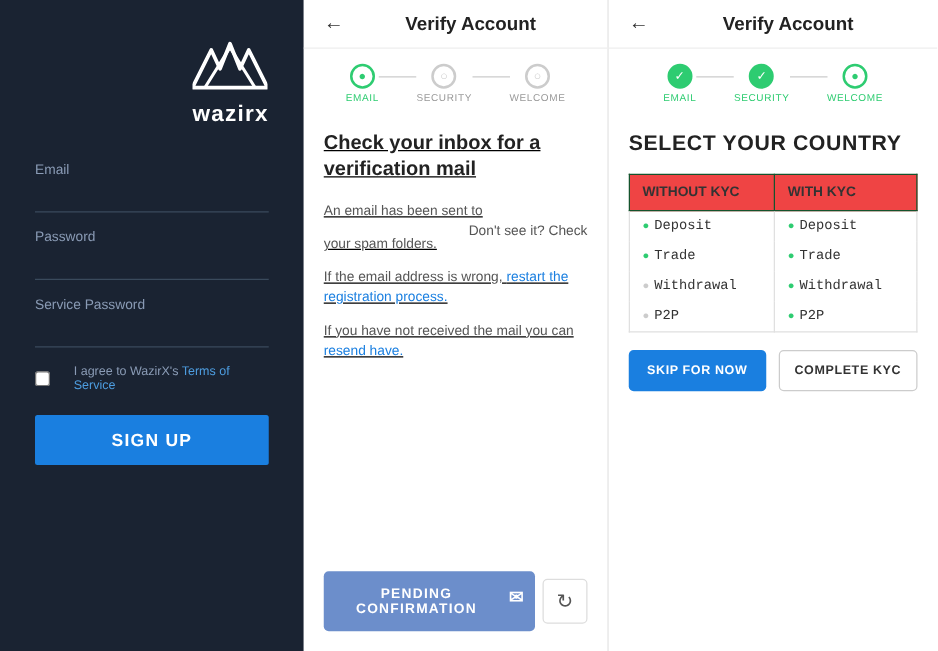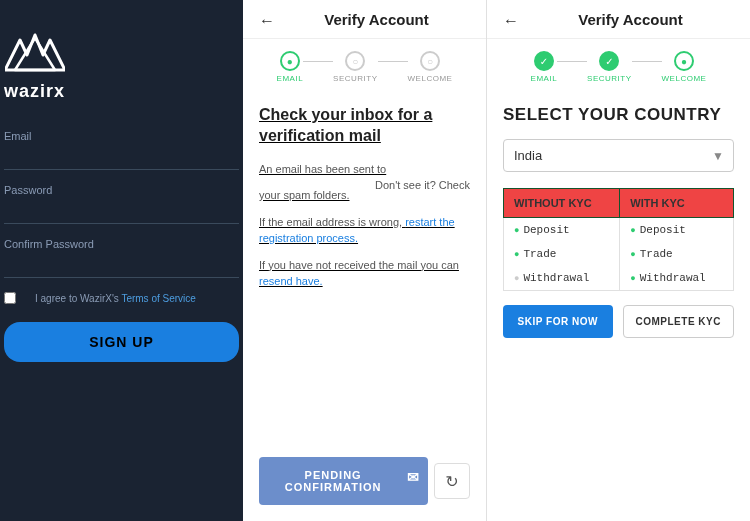--- a/index.html
+++ b/index.html
@@ -10,22 +10,22 @@
       display: flex;
       overflow: hidden;
     }
 
     
     .panel-signup {
       width: 243px;
       background: #1a2332;
       display: flex;
       flex-direction: column;
-      align-items: flex-start;
-      padding: 20px 4px 20px;
+      align-items: flex-end;
+      padding: 20px 28px 20px;
       flex-shrink: 0;
     }
 
     .logo-container {
       display: flex;
       flex-direction: column;
       align-items: center;
       margin-bottom: 28px;
       margin-top: 10px;
     }
@@ -109,23 +109,23 @@
     }
 
     .tos-link {
       color: #4d9de0;
       text-decoration: none;
     }
 
     .signup-btn {
       width: 100%;
       background: #1a7fe0;
-      color: #000000;
+      color: #ffffff;
       border: none;
-      border-radius: 16px;
+      border-radius: 2px;
       padding: 12px;
       font-size: 14px;
       font-weight: 600;
       letter-spacing: 1px;
       cursor: pointer;
     }
 
     
     .panel-verify {
       width: 244px;
@@ -459,21 +459,21 @@
     <label class="form-label">Email</label>
     <input class="form-input" type="email" style="">
   </div>
 
   <div class="form-group">
     <label class="form-label">Password</label>
     <input class="form-input" type="password" style="">
   </div>
 
   <div class="form-group">
-    <label class="form-label">Confirm Password</label>
+    <label class="form-label">Service Password</label>
     <input class="form-input" type="password" style="">
   </div>
 
 
   <div class="checkbox-row">
     <input type="checkbox" style="">
     <span class="checkbox-label">
       <span>I agree to WazirX's </span><a class="tos-link" href="#">Terms of Service</a>
     </span>
   </div>
@@ -552,26 +552,20 @@
     <div class="step-line"></div>
     <div class="step-item">
       <div class="step-circle active">●</div>
       <span class="step-label active">WELCOME</span>
     </div>
   </div>
 
   <div class="country-content">
     <h2 class="country-heading">SELECT YOUR COUNTRY</h2>
 
-    <div class="country-select-wrapper">
-      <select class="country-select">
-        <option>India</option>
-      </select>
-      <span class="select-arrow">▼</span>
-    </div>
 
     <table class="kyc-table">
       <thead>
         <tr>
           <th>WITHOUT KYC</th>
           <th>WITH KYC</th>
         </tr>
       </thead>
       <tbody>
         <tr>
@@ -579,20 +573,24 @@
           <td><span class="dot-green">●</span>Deposit</td>
         </tr>
         <tr>
           <td><span class="dot-green">●</span>Trade</td>
           <td><span class="dot-green">●</span>Trade</td>
         </tr>
         <tr>
           <td><span class="dot-gray">●</span>Withdrawal</td>
           <td><span class="dot-green">●</span>Withdrawal</td>
         </tr>
+        <tr>
+          <td><span class="dot-gray">●</span>P2P</td>
+          <td><span class="dot-green">●</span>P2P</td>
+        </tr>
       </tbody>
     </table>
 
     <div class="kyc-btn-row">
       <button class="skip-btn">SKIP FOR NOW</button>
       <button class="complete-btn">COMPLETE KYC</button>
     </div>
   </div>
 </div>
 

